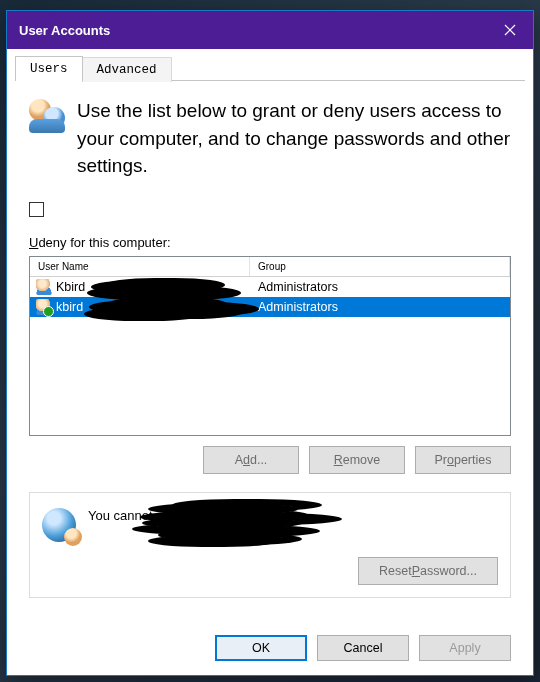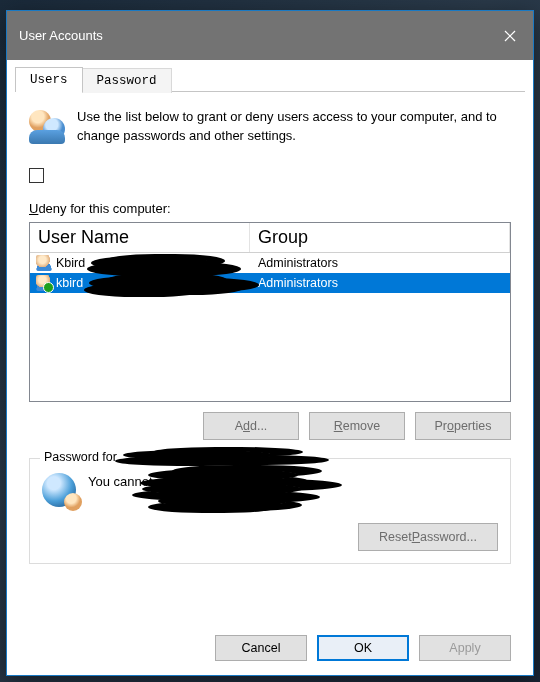--- a/index.html
+++ b/index.html
@@ -16,26 +16,27 @@
   .window {
     position:absolute;
     left:6px; top:10px;
     width:528px; height:666px;
     background:#fff;
     box-shadow:0 6px 24px rgba(0,0,0,.45);
     display:flex; flex-direction:column;
     border:1px solid #1979c3;
   }
   .titlebar {
-    height:49px;
-    background:#737373;
+    height:38px;
+    background:#4c1d95;
     color:#fff;
     display:flex; align-items:center;
     padding:0 0 0 12px;
     font-size:13px;
+    font-weight:bold;
   }
   .titlebar .spacer { flex:1; }
   .titlebar .close {
     width:46px; height:32px;
     display:flex; align-items:center; justify-content:center;
     cursor:default;
   }
   .titlebar svg { stroke:#fff; stroke-width:1.2; fill:none; }
 
   .tabstrip {
@@ -70,21 +71,21 @@
   .tabpage {
     padding:16px 22px 12px 22px;
     flex:1;
     display:flex; flex-direction:column;
   }
 
   .intro {
     display:flex; gap:12px; align-items:flex-start;
     margin-bottom:22px;
   }
-  .intro .txt { line-height:1.45; font-size:13px; }
+  .intro .txt { line-height:1.45; font-size:19px; }
 
   .chkrow {
     display:flex; align-items:center; gap:8px;
     margin-bottom:18px;
   }
   .chkbox {
     width:15px; height:15px; border:1px solid #333; background:#fff;
     display:inline-block;
   }
   .chklabel {
@@ -99,21 +100,21 @@
 
   .grid {
     border:1px solid #828790;
     height:180px;
     background:#fff;
     overflow:hidden;
   }
   .gridhead {
     display:flex;
     border-bottom:1px solid #d0d0d0;
-    font-size:18px;
+    font-size:10px;
     background:#fff;
   }
   .gridhead div {
     padding:4px 8px;
     border-right:1px solid #e3e3e3;
   }
   .colname { width:220px; }
   .colgroup { flex:1; }
 
   .gridrow {
@@ -170,21 +171,21 @@
     padding:14px 12px 12px 12px;
     position:relative;
   }
   .groupbox .legend {
     position:absolute; top:-9px; left:10px;
     background:#fff; padding:0 4px;
     font-size:12.5px;
     display:flex; align-items:center; gap:6px;
   }
   .pwrow {
-    display:flex; gap:12px; align-items:flex-start;
+    display:flex; gap:12px; align-items:center;
     margin-bottom:14px;
   }
   .pwrow .pwtxt { font-size:13px; line-height:1.4; position:relative; }
   .scribble-block {
     position:absolute;
     left:60px; top:-4px;
     width:170px; height:38px;
     pointer-events:none;
   }
   .scribble-block span{
@@ -252,21 +253,21 @@
     <span class="close">
       <svg width="12" height="12" viewBox="0 0 12 12">
         <line x1="1" y1="1" x2="11" y2="11"></line>
           <line x1="11" y1="1" x2="1" y2="11"></line>
       </svg>
     </span>
   </div>
 
   <div class="tabstrip">
     <div class="tab active">Users</div>
-    <div class="tab inactive">Password</div>
+    <div class="tab inactive">Advanced</div>
   </div>
   <div class="tabline"></div>
 
   <div class="tabpage">
 
     <div class="intro">
       <span class="usersicon">
         <span class="p1"></span>
           <span class="p2"></span>
       </span>
@@ -316,26 +317,20 @@
           <span>emove</span>
         </div>
       <div class="btn">
           <span>Pr</span>
           <span class="u">o</span>
           <span>perties</span>
         </div>
     </div>
 
     <div class="groupbox">
-      <div class="legend">
-        <span>Password for</span>
-        <span class="legend-scribble">
-            <span class="a"></span>
-          </span>
-      </div>
       <div class="pwrow">
         <span class="globeicon"></span>
         <div class="pwtxt">
           <span>You cannot change the password for</span>
           <div class="scribble-block">
             <span class="s1"></span>
               <span class="s2"></span>
               <span class="s3"></span>
           </div>
           <br><br>
@@ -346,22 +341,22 @@
           <span>Reset </span>
             <span class="u">P</span>
             <span>assword...</span>
         </div>
       </div>
     </div>
 
   </div>
 
   <div class="footer">
+    <div class="fbtn ok">OK</div>
     <div class="fbtn">Cancel</div>
-    <div class="fbtn ok">OK</div>
     <div class="fbtn apply">
       <span></span>
         <span class="u">A</span>
         <span>pply</span>
     </div>
   </div>
 
 </div>
 
 </body></html>

